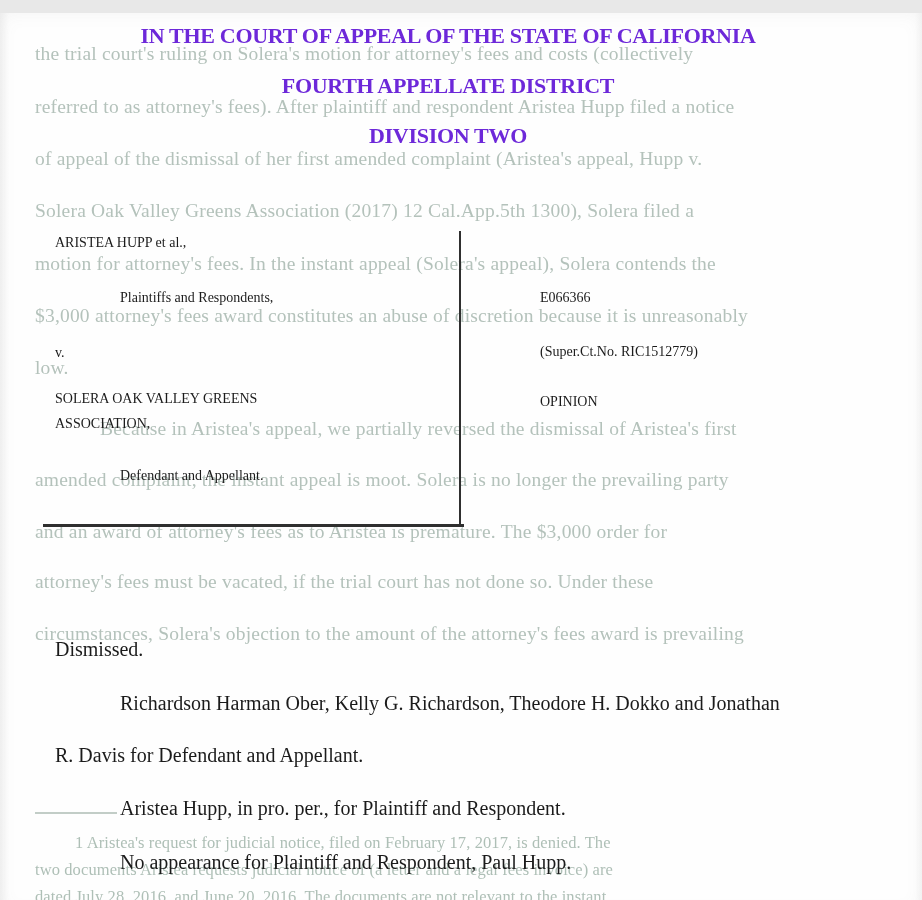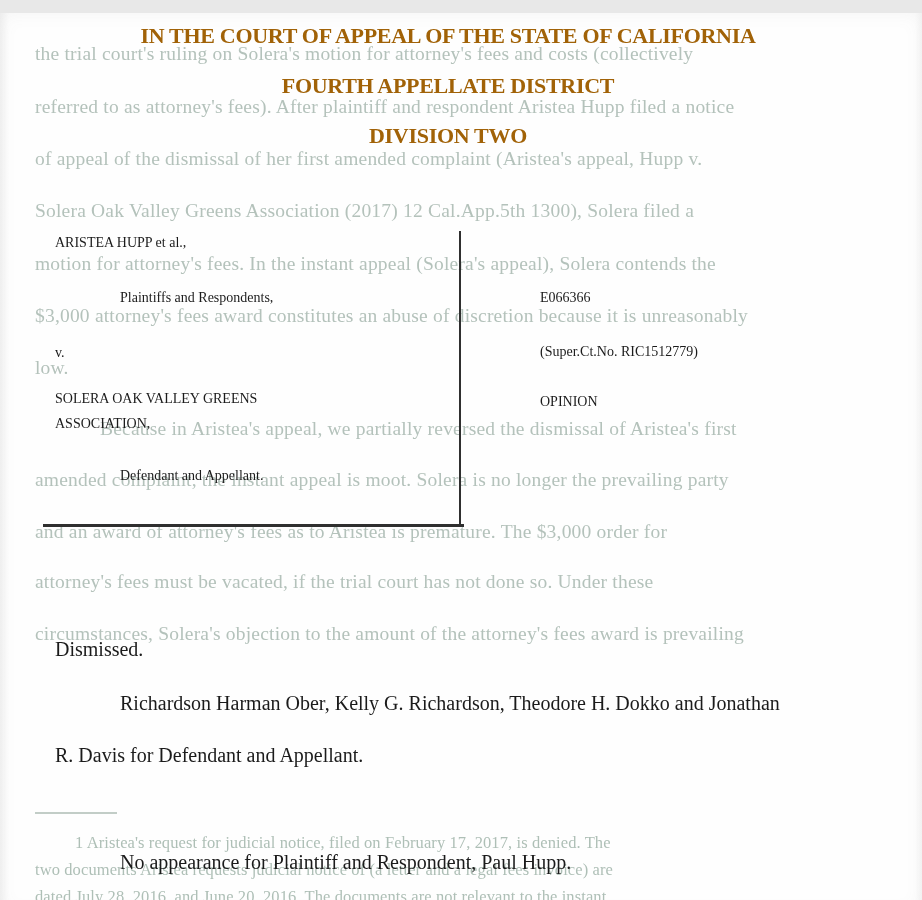--- a/index.html
+++ b/index.html
@@ -32,21 +32,21 @@
   }
   .bleed-rule{
     position:absolute;
     left:35px;top:799px;width:82px;height:2px;
     background:#c2cdc7;filter:blur(0.6px);
   }
   
   .fg{position:absolute;white-space:nowrap;color:#1b1b1b;}
   .hdr{
     position:absolute;left:0;width:896px;text-align:center;
-    font-weight:bold;font-size:22px;letter-spacing:-0.3px;color:#a16207;
+    font-weight:bold;font-size:22px;letter-spacing:-0.3px;color:#6d28d9;
     white-space:nowrap;
   }
   .cap{font-size:14px;}
   .body-txt{font-size:20px;}
   .vrule{
     position:absolute;left:459px;top:218px;width:2px;height:295px;
     background:#2f2f2f;
   }
   .hrule{
     position:absolute;left:43px;top:511px;width:421px;height:2.5px;
@@ -99,15 +99,16 @@
   <div class="fg cap" style="left:540px;top:277px">E066366</div>
   <div class="fg cap" style="left:540px;top:331px">(Super.Ct.No. RIC1512779)</div>
   <div class="fg cap" style="left:540px;top:381px">OPINION</div>
 
   <div class="vrule"></div>
   <div class="hrule"></div>
 
   <div class="fg body-txt" style="left:55px;top:625px">Dismissed.</div>
   <div class="fg body-txt" style="left:120px;top:679px">Richardson Harman Ober, Kelly G. Richardson, Theodore H. Dokko and Jonathan</div>
   <div class="fg body-txt" style="left:55px;top:731px">R. Davis for Defendant and Appellant.</div>
+  <div class="fg body-txt" style="left:120px;top:784px">Aristea Hupp, in pro. per., for Plaintiff and Respondent.</div>
   <div class="fg body-txt" style="left:120px;top:838px">No appearance for Plaintiff and Respondent, Paul Hupp.</div>
 
 </div>
 
 </body></html>

